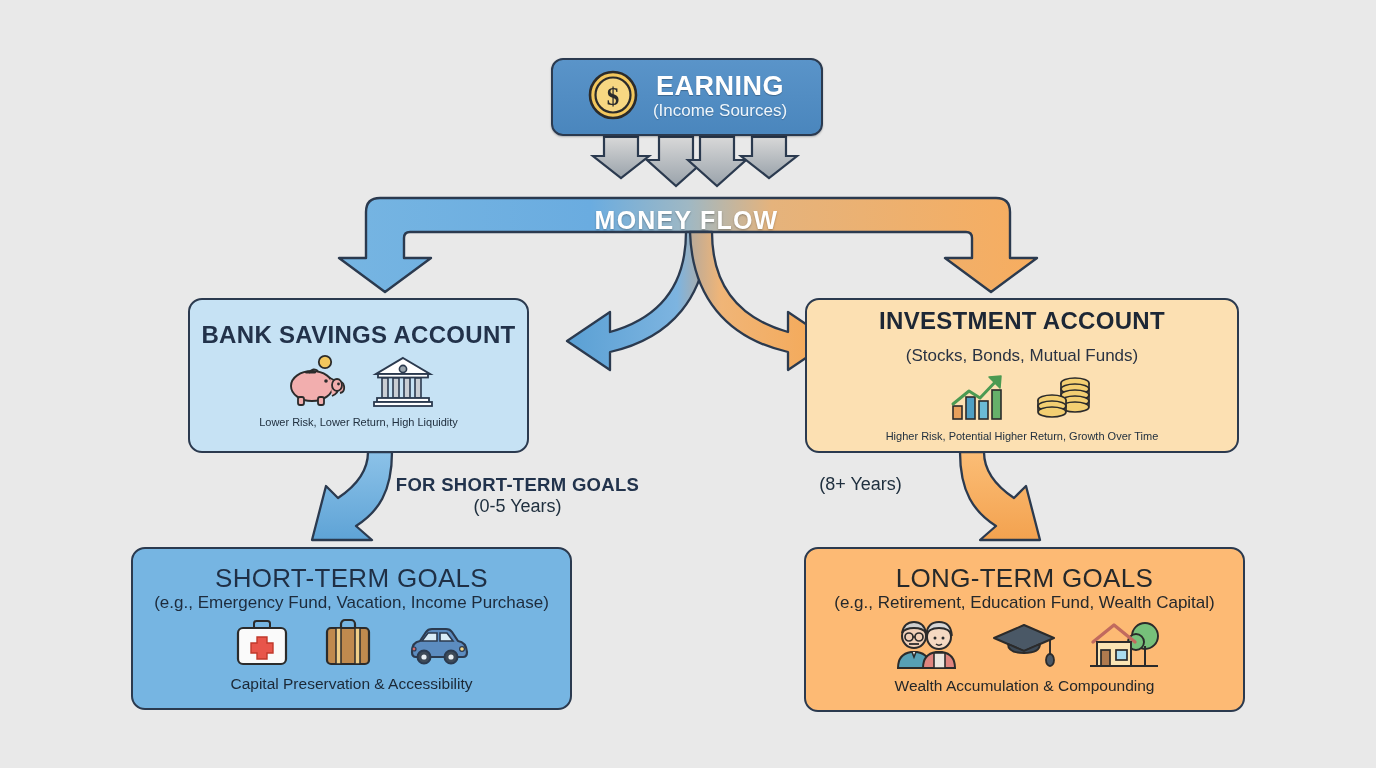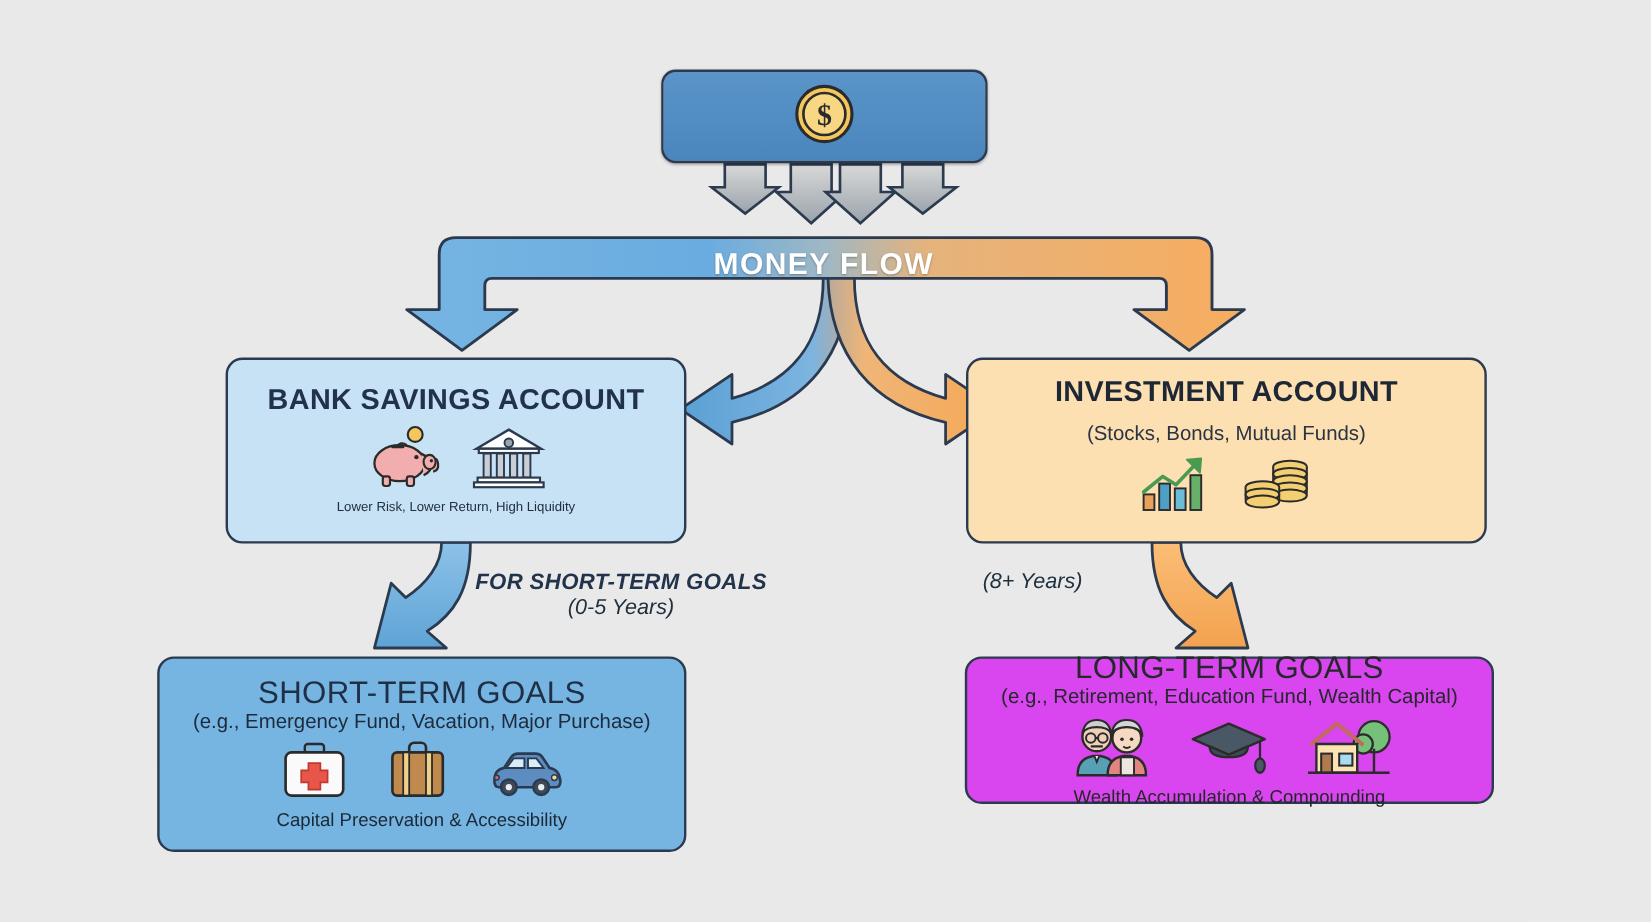--- a/index.html
+++ b/index.html
@@ -77,21 +77,21 @@
     font-size: 25px;
     font-weight: bold;
     letter-spacing: 1.2px;
     text-shadow: 0 1px 2px rgba(0,0,0,.30);
     pointer-events: none;
   }
 
   
   #savings-node {
     left: 188px; top: 298px;
-    width: 384px; height: 155px;
+    width: 341px; height: 155px;
     background: #c6e2f4;
   }
   #investment-node {
     left: 805px; top: 298px;
     width: 434px; height: 155px;
     background: #fce0b2;
   }
   .acct-title {
     font-size: 24px;
     font-weight: bold;
@@ -120,22 +120,22 @@
   }
 
   
   #short-goals-node {
     left: 131px; top: 547px;
     width: 441px; height: 163px;
     background: #76b5e2;
   }
   #long-goals-node {
     left: 804px; top: 547px;
-    width: 441px; height: 123px;
-    background: #d946ef;
+    width: 441px; height: 165px;
+    background: #fdba74;
   }
   .goal-title {
     font-size: 26px;
     font-weight: normal;
     color: #1f2f45;
     letter-spacing: .3px;
     line-height: 1.08;
   }
   #long-goals-node .goal-title { color: #26292b; }
   .goal-sub {
@@ -157,21 +157,20 @@
     color: #1b2836;
     line-height: 1.2;
   }
   #long-goals-node .goal-foot { color: #242729; }
 
   
   .connector-caption {
     position: absolute;
     text-align: center;
     line-height: 1.18;
-    font-style: italic;
   }
   .cc-title {
     font-size: 18.5px;
     font-weight: bold;
     color: #22334c;
     letter-spacing: .3px;
     display: block;
   }
   .cc-sub {
     font-size: 18px;
@@ -280,20 +279,24 @@
   </svg>
 
   <div id="earning-node" class="node">
     <span>
       <svg width="52" height="52" viewBox="0 0 52 52">
         <circle cx="26" cy="26" r="23" fill="#f3c75d" stroke="#2b2b2b" stroke-width="2.6"></circle>
         <circle cx="26" cy="26" r="17.5" fill="#f7d782" stroke="#2b2b2b" stroke-width="2.2"></circle>
         <text x="26" y="35.5" text-anchor="middle" font-family="'Liberation Serif', serif" font-size="25" font-weight="bold" fill="#2b2b2b">$</text>
       </svg>
     </span>
+    <div id="earning-text">
+      <div class="earning-title">EARNING</div>
+      <div class="earning-sub">(Income Sources)</div>
+    </div>
   </div>
 
   <div id="money-flow-label">MONEY FLOW</div>
 
   <div id="savings-node" class="node">
     <div class="acct-title">BANK SAVINGS ACCOUNT</div>
     <div class="acct-icons">
       <span>
         <svg width="62" height="54" viewBox="0 0 62 54">
           <circle cx="41" cy="8" r="6.2" fill="#f3c75d" stroke="#2b2b2b" stroke-width="1.8"></circle>
@@ -350,33 +353,34 @@
             <ellipse cx="40" cy="29" rx="14" ry="5"></ellipse>
             <ellipse cx="40" cy="35" rx="14" ry="5"></ellipse>
             <ellipse cx="17" cy="28" rx="14" ry="5"></ellipse>
             <path d="M3,28 L3,38 a14,5 0 0,0 28,0 L31,28"></path>
             <ellipse cx="17" cy="34" rx="14" ry="5"></ellipse>
             <ellipse cx="17" cy="40" rx="14" ry="5"></ellipse>
           </g>
         </svg>
       </span>
     </div>
+    <div class="acct-foot">Higher Risk, Potential Higher Return, Growth Over Time</div>
   </div>
 
   <div id="short-caption" class="connector-caption">
     <span class="cc-title">FOR SHORT-TERM GOALS</span>
     <span class="cc-sub">(0-5 Years)</span>
   </div>
   <div id="long-caption" class="connector-caption">
     <span class="cc-sub">(8+ Years)</span>
   </div>
 
   <div id="short-goals-node" class="node">
     <div class="goal-title">SHORT-TERM GOALS</div>
-    <div class="goal-sub">(e.g., Emergency Fund, Vacation, Major Purchase)</div>
+    <div class="goal-sub">(e.g., Emergency Fund, Vacation, Income Purchase)</div>
     <div class="goal-icons">
       <span>
         <svg width="56" height="50" viewBox="0 0 56 50">
           <rect x="20" y="3" width="16" height="8" rx="2.5" fill="none" stroke="#2b2b2b" stroke-width="2"></rect>
           <rect x="4" y="10" width="48" height="36" rx="5" fill="#fafafa" stroke="#2b2b2b" stroke-width="2.2"></rect>
           <path d="M23,19 h10 v6 h6 v10 h-6 v6 h-10 v-6 h-6 v-10 h6 Z" fill="#e8554a" stroke="#c0392b" stroke-width="1.4"></path>
         </svg>
       </span>
       <span>
         <svg width="56" height="50" viewBox="0 0 56 50">

